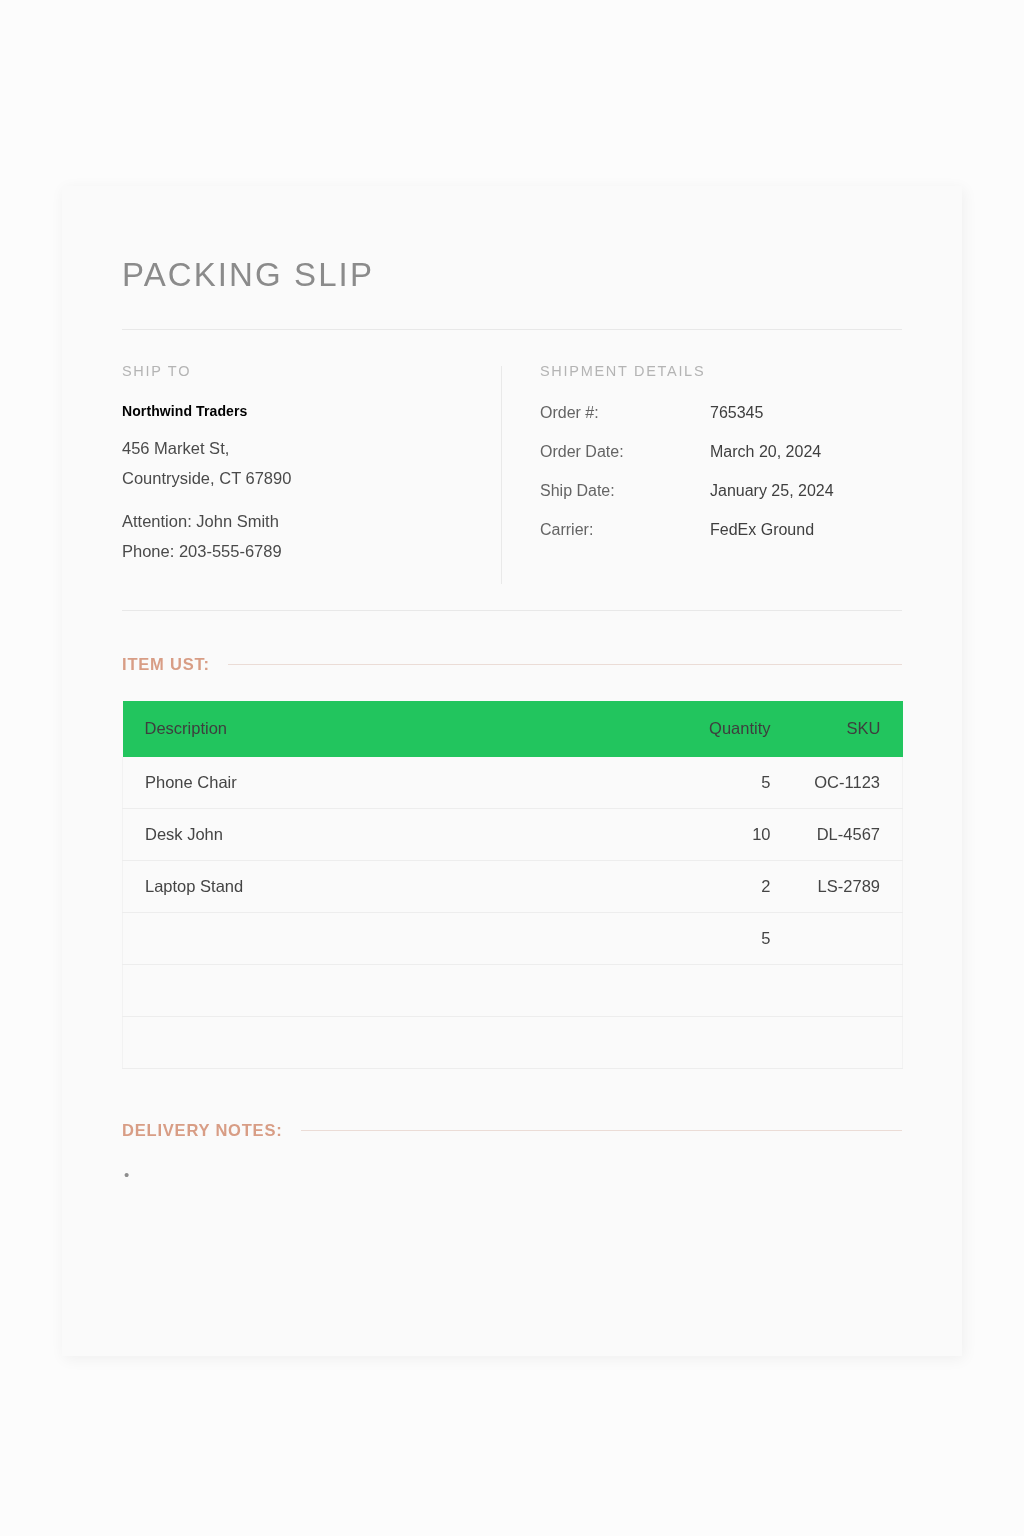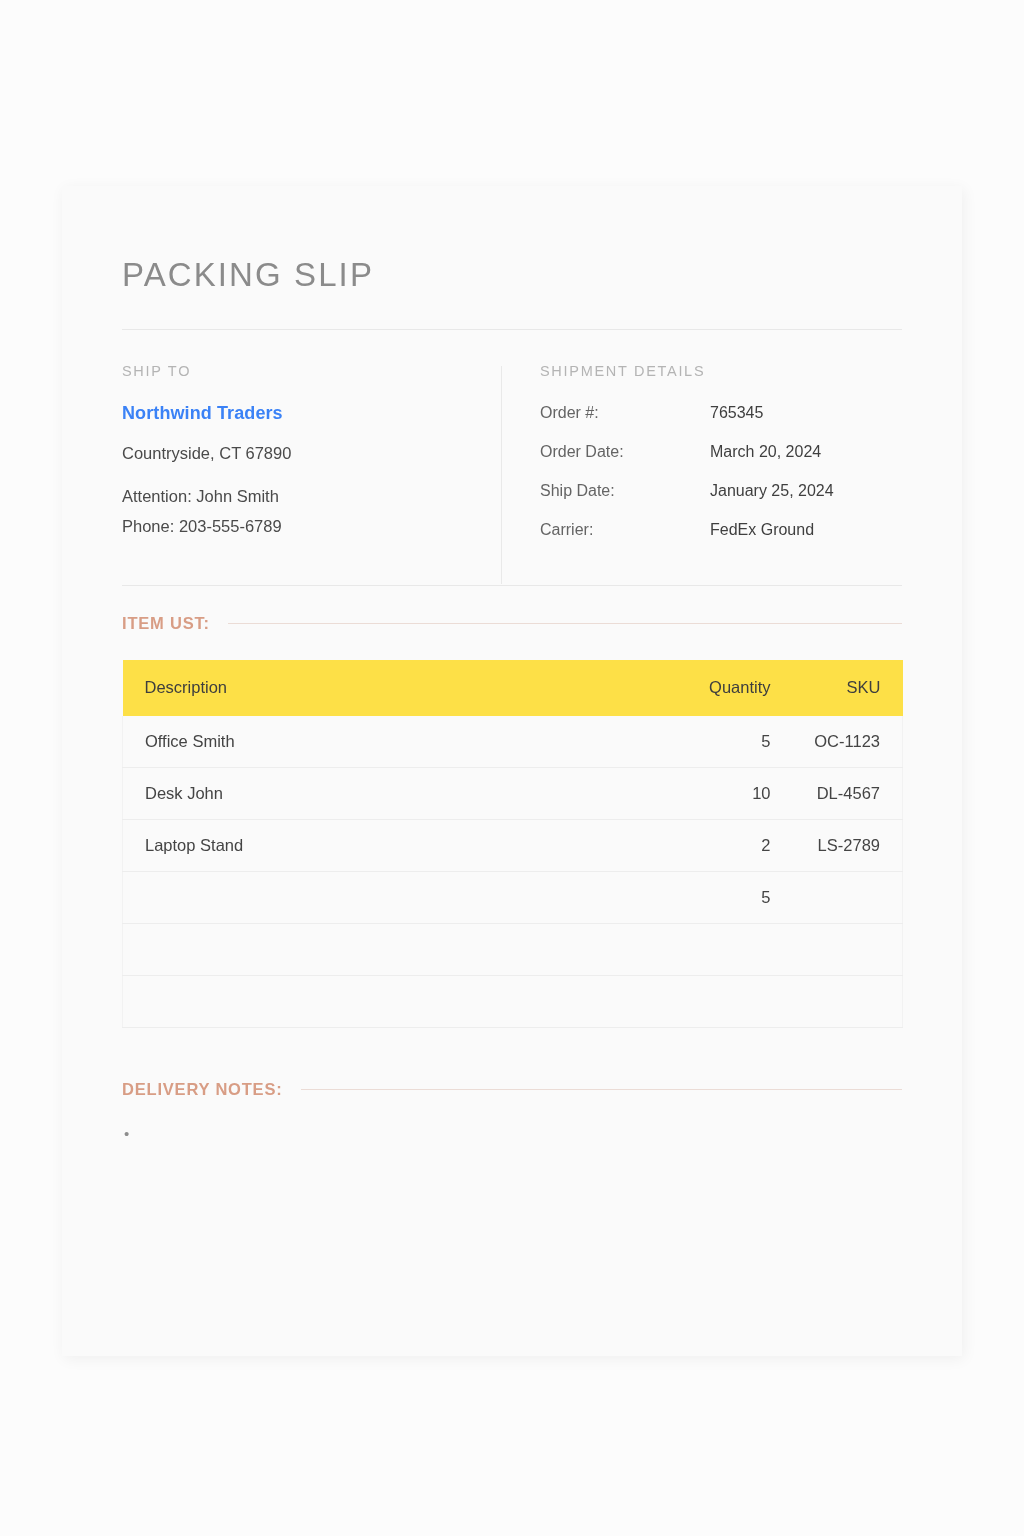--- a/index.html
+++ b/index.html
@@ -84,23 +84,23 @@
   }
   .col-label {
     font-size: 14.5px;
     letter-spacing: 1.7px;
     color: #b4b4b4;
     font-weight: 400;
     margin: 0 0 24px 0;
     line-height: 1;
   }
   .company {
-    font-size: 18px;
+    font-size: 14px;
     font-weight: 700;
-    color: #3b82f6;
+    color: #000000;
     margin: 0 0 14px 0;
     letter-spacing: 0.1px;
   }
   .addr-line {
     font-size: 16.5px;
     color: #4a4a4a;
     line-height: 1.82;
   }
   .addr-gap {
     height: 13px;
@@ -120,21 +120,21 @@
     flex: none;
   }
   .detail-val {
     color: #3f3f3f;
   }
 
   
   .section-head {
     display: flex;
     align-items: center;
-    margin-top: 28px;
+    margin-top: 44px;
   }
   .section-head .sh-text {
     font-size: 16.5px;
     font-weight: 700;
     letter-spacing: 0.8px;
     color: #d89d85;
     white-space: nowrap;
     flex: none;
   }
   .section-head .sh-rule {
@@ -145,21 +145,21 @@
   }
 
   
   .items {
     width: 100%;
     border-collapse: collapse;
     margin-top: 27px;
     table-layout: fixed;
   }
   .items th {
-    background: #fde047;
+    background: #22c55e;
     font-size: 16.5px;
     font-weight: 400;
     color: #3e3e3e;
     text-align: left;
     padding: 18px 0 18px 22px;
     height: 20px;
     border: none;
   }
   .items th.num,
   .items th.sku {
@@ -233,20 +233,21 @@
       <h1 class="doc-title">PACKING SLIP</h1>
 
       <div class="rule"></div>
 
       <div class="info">
         <div class="vdivider"></div>
 
         <div class="info-col left">
           <div class="col-label">SHIP TO</div>
           <div class="company">Northwind Traders</div>
+          <div class="addr-line">456 Market St,</div>
           <div class="addr-line">Countryside, CT 67890</div>
           <div class="addr-gap"></div>
           <div class="addr-line">Attention: John Smith</div>
           <div class="addr-line">Phone: 203-555-6789</div>
         </div>
 
         <div class="info-col right">
           <div class="col-label">SHIPMENT DETAILS</div>
 
           <div class="detail-row">
@@ -283,21 +284,21 @@
         </colgroup>
         <thead>
           <tr>
             <th>Description</th>
             <th class="num">Quantity</th>
             <th class="sku">SKU</th>
           </tr>
         </thead>
         <tbody>
           <tr>
-            <td class="desc">Office Smith</td>
+            <td class="desc">Phone Chair</td>
             <td class="num">5</td>
             <td class="sku">OC-1123</td>
           </tr>
           <tr>
             <td class="desc">Desk John</td>
             <td class="num">10</td>
             <td class="sku">DL-4567</td>
           </tr>
           <tr>
             <td class="desc">Laptop Stand</td>

